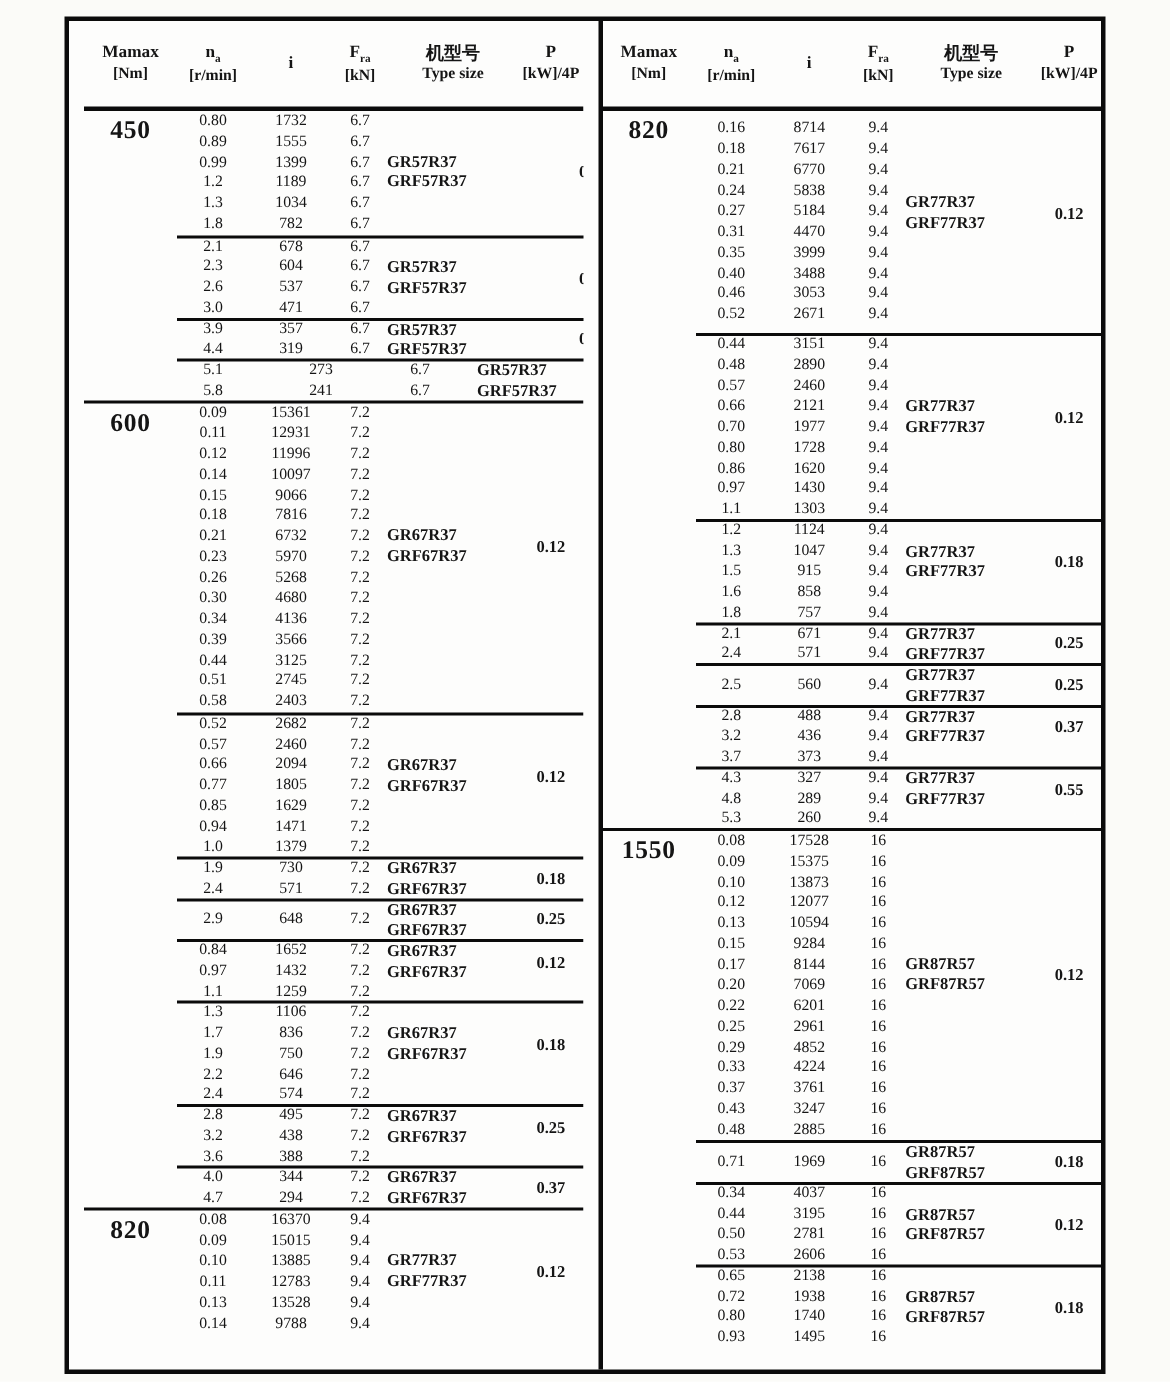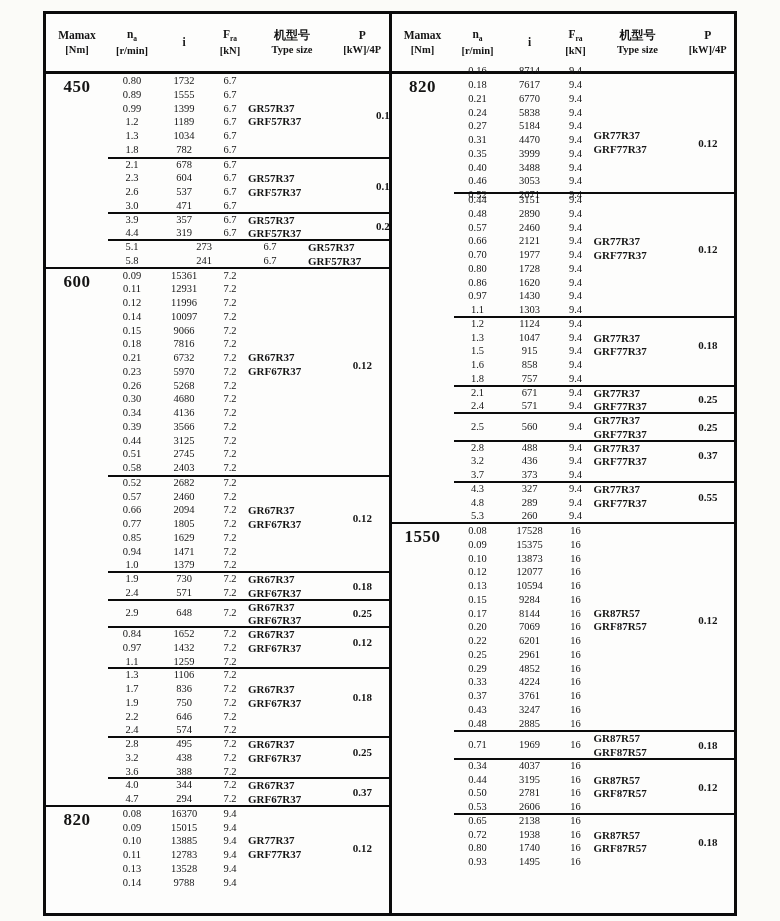--- a/index.html
+++ b/index.html
@@ -7,21 +7,21 @@
   html,body { margin:0; padding:0; }
   body {
     width:780px; height:921px; position:relative;
     background:#fbfbf8; color:#151515;
     font-family:"Liberation Serif","DejaVu Serif",serif;
   }
   .frame {
     position:absolute; left:43px; top:11px; width:694px; height:905px;
     border:3px solid var(--ink); background:#fdfdfc; display:flex;
   }
-  .half { flex:1 1 0; display:flex; flex-direction:column; overflow:hidden; }
+  .half { flex:1 1 0; display:flex; flex-direction:column; overflow:hidden;margin-left:10px; }
   .half.right { border-left:3px solid var(--ink); }
 
   .col-header {
     height:60px; flex:0 0 60px; border-bottom:3px solid var(--ink);
     display:flex; align-items:center; font-weight:bold;
   }
   .hcell { text-align:center; line-height:1.3; font-size:11.5px; }
   .hcell .l2 { font-size:10.5px; }
   .hcell sub { font-size:7.5px; }
   .h-mamax{width:62px}.h-na{width:48px}.h-i{width:56px}.h-fra{width:36px}.h-type{width:88px}.h-p{flex:1}
@@ -523,21 +523,21 @@
         </div>
         <div class="hcell h-p">
           <div class="l1">P</div>
           <div class="l2">[kW]/4P</div>
         </div>
       </div>
       <div class="sections">
         <div class="section">
           <div class="sec-label-col"><div class="sec-num">820</div></div>
           <div class="sec-groups">
-            <div class="group" style="height: 118px;">
+            <div class="group" style="height: 148px;">
               <div class="vcol c-na">
                 <div class="val">0.16</div>
                 <div class="val">0.18</div>
                 <div class="val">0.21</div>
                 <div class="val">0.24</div>
                 <div class="val">0.27</div>
                 <div class="val">0.31</div>
                 <div class="val">0.35</div>
                 <div class="val">0.40</div>
                 <div class="val">0.46</div>

